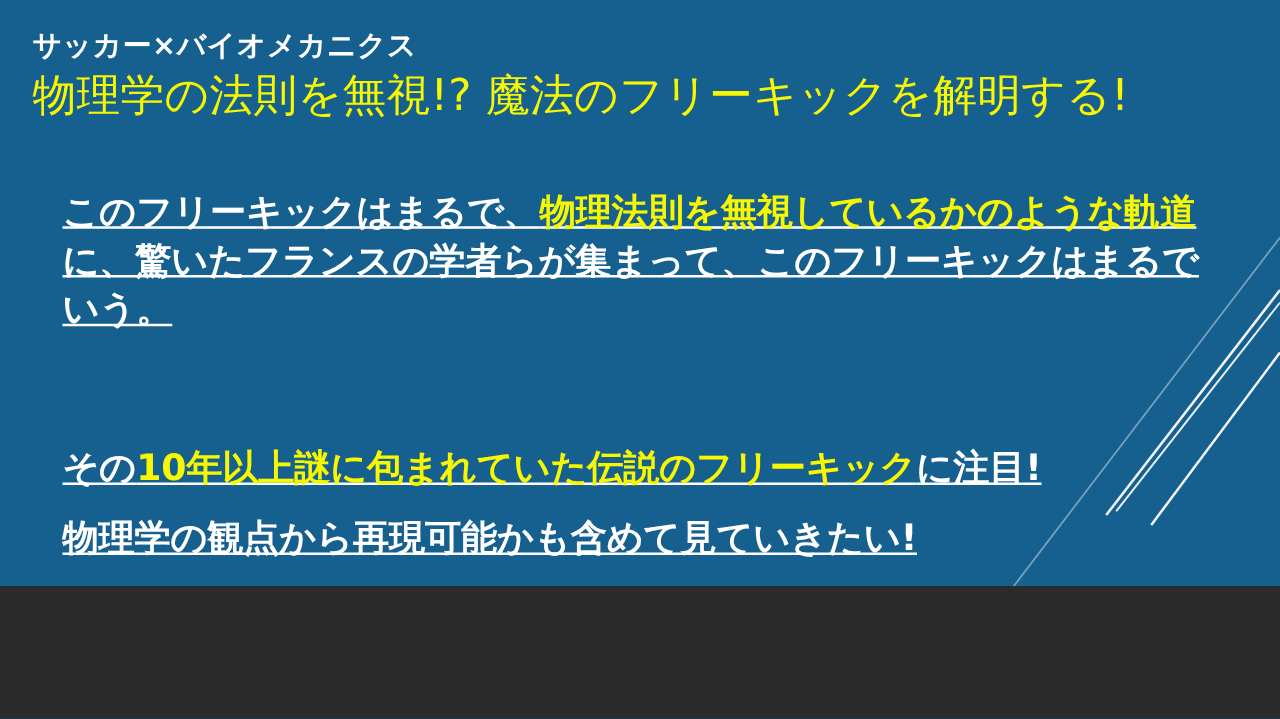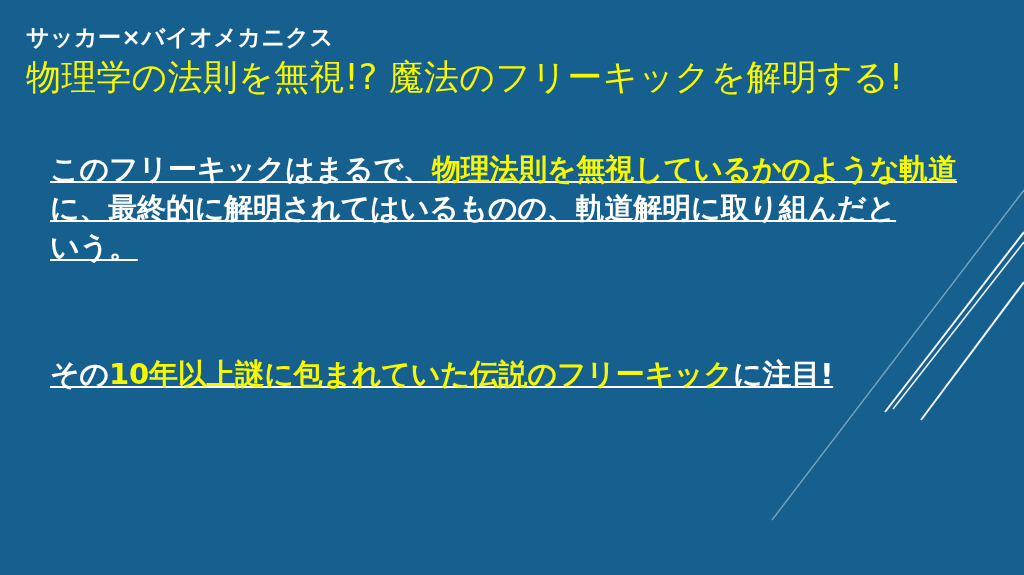--- a/index.html
+++ b/index.html
@@ -4,21 +4,21 @@
 <title>slide</title>
 <style>
   html, body {
     margin: 0;
     padding: 0;
     background: #2b2b2b;
   }
   #slide {
     position: relative;
     width: 1024px;
-    height: 575px;
+    height: 469px;
     overflow: hidden;
     background: #16608f;
     font-family: "DejaVu Sans", "Liberation Sans", sans-serif;
     -webkit-font-smoothing: antialiased;
   }
 
   
   #deco {
     position: absolute;
     left: 0; top: 0;
@@ -91,33 +91,36 @@
 
   <div id="header">
     <div id="subtitle">サッカー×バイオメカニクス</div>
     <div id="title">物理学の法則を無視!? 魔法のフリーキックを解明する!</div>
   </div>
 
   <div id="body">
 
     <div class="para">
       <div class="line"><span>このフリーキックはまるで、</span><span class="hl">物理法則を無視しているかのような軌道</span></div>
-      <div class="line">に、最終的に解明されてはいるものの、軌道解明に取り組んだと</div>
+      <div class="line">に、驚いたフランスの学者らが集まって、このフリーキックはまるで</div>
       <div class="line">いう。</div>
     </div>
 
     <div class="gap-md"></div>
 
 
     <div class="gap-lg"></div>
 
 
     <div class="gap-sm"></div>
 
     <div class="para">
       <div class="line"><span>その</span><span class="hl">10年以上謎に包まれていた伝説のフリーキック</span><span>に注目!</span></div>
     </div>
 
     <div class="gap-sm"></div>
 
+    <div class="para">
+      <div class="line">物理学の観点から再現可能かも含めて見ていきたい!</div>
+    </div>
 
   </div>
 </div>
 
 </body></html>

